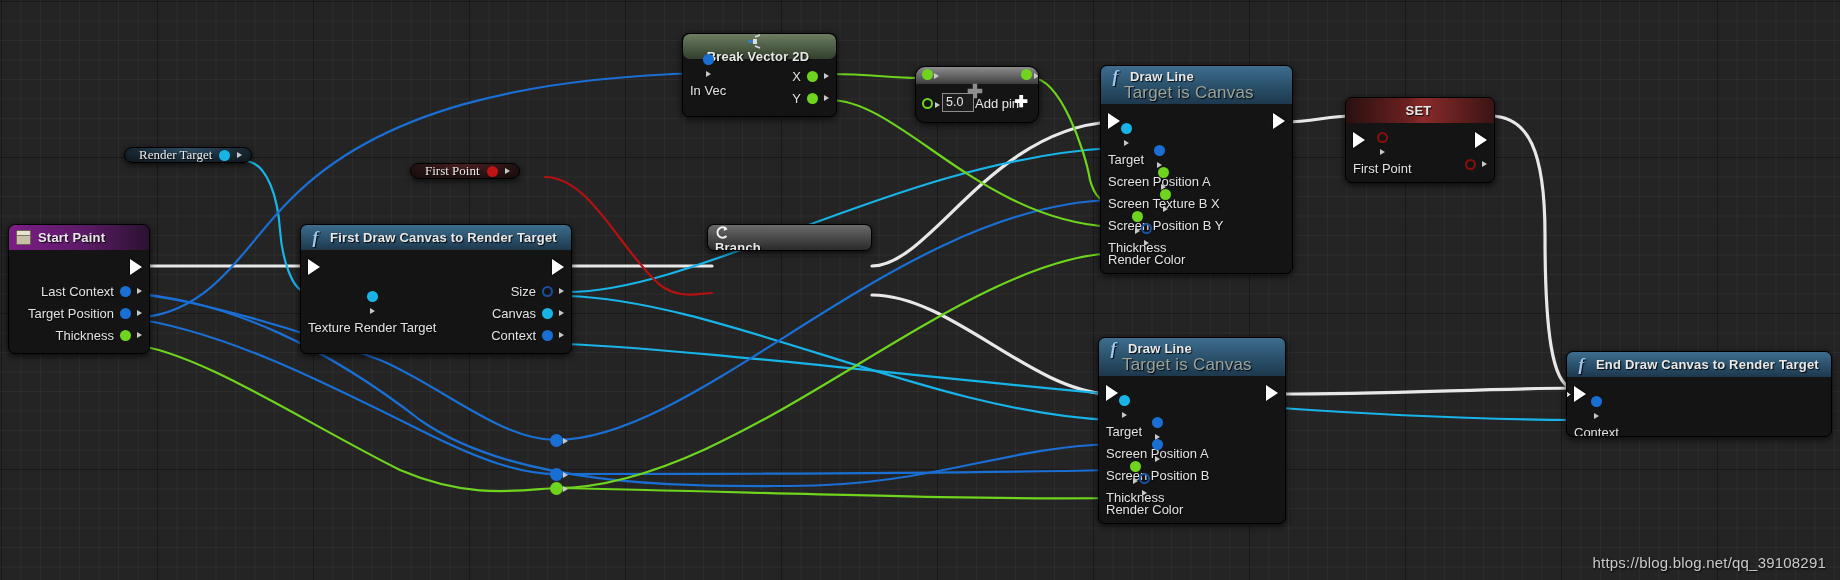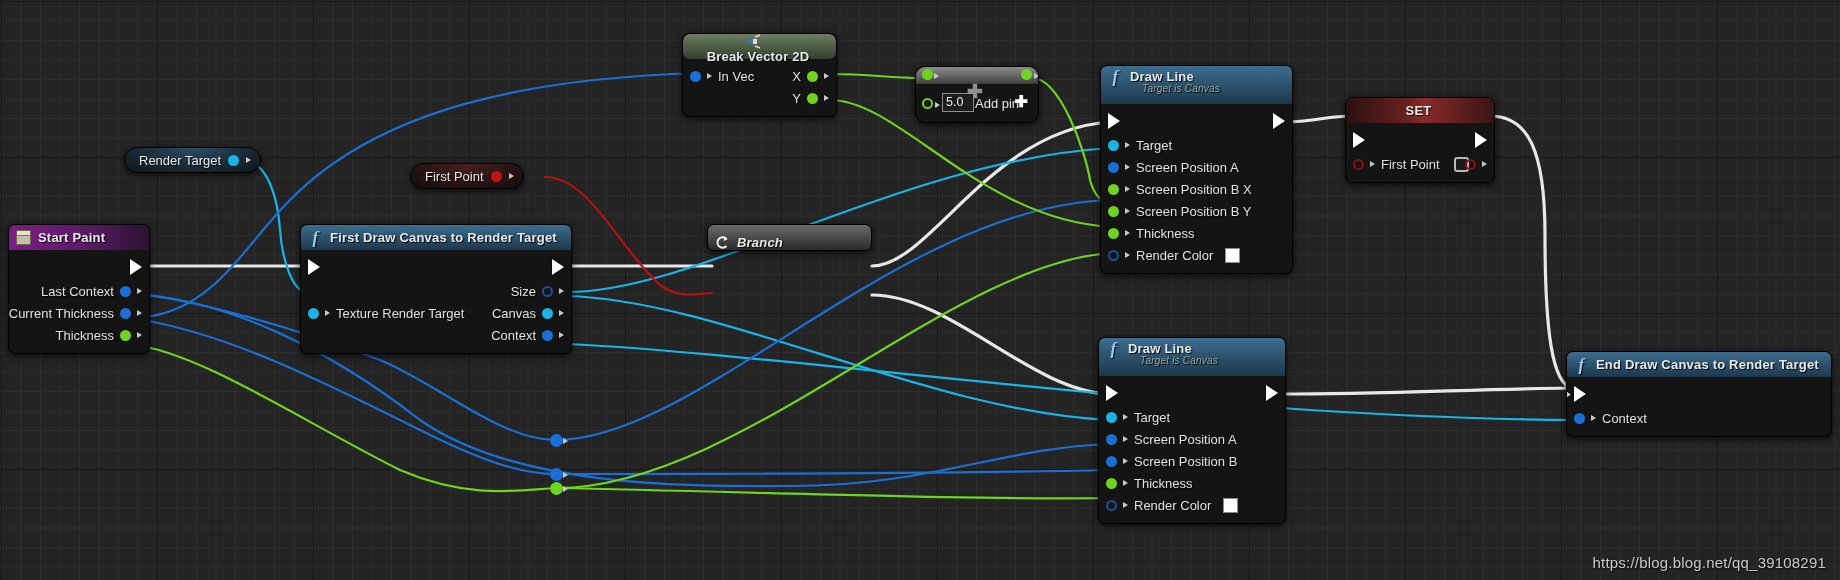--- a/index.html
+++ b/index.html
@@ -42,46 +42,45 @@
     align-items: center;
     padding: 0 10px 0 7px;
     font-size: 13px;
     font-weight: bold;
     letter-spacing: .2px;
     text-shadow: 1px 1px 1px rgba(0,0,0,.9);
     white-space: nowrap;
   }
   .node-head.tall { height: 38px; align-items: flex-start; padding-top: 3px; flex-direction: column; }
   .node-sub {
-    font-size: 10px;
+    font-size: 17px;
     font-weight: normal;
-    font-style: italic;
     color: #9aa39a;
-    margin-left: 34px;
+    margin-left: 16px;
     margin-top: -1px;
     text-shadow: 1px 1px 1px rgba(0,0,0,.9);
   }
   .hd-fn   { background: linear-gradient(to bottom, #3e6d8e 0%, #2d5570 45%, #1d384d 100%); }
   .hd-event{ background: linear-gradient(to right, #7c1d86 0%, #5a1a66 55%, #2a1230 100%); }
   .hd-pure { background: linear-gradient(to bottom, #6d7e63 0%, #4f5f48 48%, #32402d 100%); }
   .hd-flow { background: linear-gradient(to bottom, #6b6b6b 0%, #4a4a4a 50%, #2a2a2a 100%); }
   .hd-set  { background: linear-gradient(to right, #2a1010 0%, #6b2020 42%, #8a2a2a 52%, #3a1414 100%); justify-content:center; }
   .node-body { position: relative; padding: 4px 0 7px 0; }
 
   .title-icon { width: 15px; height: 15px; margin-right: 7px; flex: 0 0 auto; position: relative; }
   .ico-fn { font-family: "Liberation Serif", serif; font-style: italic; font-weight: bold;
             font-size: 17px; color: #9ecbf0; line-height: 15px; text-align: center; }
   .ico-event { background: linear-gradient(to bottom,#e8e2d2 0 32%, #c8bfa8 32% 100%); border:1px solid #6e6550; border-radius:1px; }
   .ico-event:after{ content:""; position:absolute; left:0; right:0; top:4px; height:1px; background:#7d7460; }
   .ico-break svg, .ico-branch svg { display:block; }
 
   
   .row { position: relative; height: 22px; display: flex; align-items: center; }
   .row.exec { height: 26px; }
-  .pin-in  { position: absolute; left: 7px; display: flex; align-items: center; gap: 6px; }
+  .pin-in  { position: absolute; left: 7px; display: flex; align-items: center; gap: 6px; flex-direction: column; }
   .pin-out { position: absolute; right: 7px; display: flex; align-items: center; gap: 6px; flex-direction: row-reverse; }
   .pin-label { font-size: 13px; color: #e2e2e2; white-space: nowrap; text-shadow: 1px 1px 1px rgba(0,0,0,.8); }
 
   
   .dot { width: 11px; height: 11px; border-radius: 50%; flex: 0 0 auto; position: relative; }
   .dot.hollow { background: transparent !important; border: 2px solid; }
   .dot.c-blue    { background: #1a6fd4; }
   .dot.c-cyan    { background: #18b4e8; }
   .dot.c-green   { background: #6ed41e; }
   .dot.c-red     { background: #c01313; }
@@ -96,26 +95,27 @@
              border-left: 12px solid #fff; flex: 0 0 auto; filter: drop-shadow(0 0 1px #000); }
   .exec-outline { width: 13px; height: 17px; position: relative; flex:0 0 auto; }
   .exec-outline svg { display:block; }
 
   .colorswatch { width: 15px; height: 15px; background: #fff; border: 1px solid #8a8a8a; margin-left: 6px; }
   .checkbox { width: 15px; height: 15px; border: 2px solid #b9b9b9; border-radius: 3px;
               background: #1b1b1b; margin-left: 8px; }
 
   
   .getter {
-    position: absolute; height: 26px; border-radius: 13px;
+    position: absolute; height: 16px; border-radius: 13px;
     border: 1px solid #000; display: flex; align-items: center;
     padding: 0 9px 0 14px; gap: 7px;
     box-shadow: 0 2px 6px rgba(0,0,0,.7);
     font-size: 13px; color: #eaeaea; white-space: nowrap;
     text-shadow: 1px 1px 1px rgba(0,0,0,.85);
+    font-family: Liberation Serif, serif;
   }
   .getter.g-cyan { background: radial-gradient(ellipse at 50% 0%, #2c4f66 0%, #1a2b38 55%, #101518 100%); }
   .getter.g-red  { background: radial-gradient(ellipse at 50% 0%, #4a1f1f 0%, #2a1414 55%, #140c0c 100%); }
 
   
   .mathnode {
     position: absolute; border-radius: 10px; border: 1px solid #000;
     background: #141414; box-shadow: 0 2px 7px rgba(0,0,0,.75); overflow: hidden;
   }
   .mathnode .mhead { height: 17px; background: linear-gradient(to bottom,#8c8c8c,#5f5f5f 60%,#3b3b3b); }
@@ -208,21 +208,21 @@
         <span class="pin-out">
           <span class="arrow-nub nub-r"></span>
           <span class="dot c-blue"></span>
           <span class="pin-label">Last Context</span>
         </span>
       </div>
       <div class="row">
         <span class="pin-out">
           <span class="arrow-nub nub-r"></span>
           <span class="dot c-blue"></span>
-          <span class="pin-label">Current Thickness</span>
+          <span class="pin-label">Target Position</span>
         </span>
       </div>
       <div class="row">
         <span class="pin-out">
           <span class="arrow-nub nub-r"></span>
           <span class="dot c-green"></span>
           <span class="pin-label">Thickness</span>
         </span>
       </div>
     </div>
@@ -327,21 +327,21 @@
       <span class="dot c-green" style="position:absolute;right:6px;top:-15px;"></span>
       <span class="arrow-nub nub-r" style="position:absolute;right:-1px;top:-11px;"></span>
       <span class="addplus-big">✚</span>
       <span class="numfield">5.0</span>
       <span class="addpin-label">Add pin</span>
       <span class="addplus-sm">✚</span>
     </div>
   </div>
 
   <div class="node" style="left:707px; top:224px; width:165px;">
-    <div class="node-head hd-flow" style="flex-direction:row;align-items:flex-end;font-style:italic;">
+    <div class="node-head hd-flow" style="flex-direction:column;align-items:flex-start;">
       <span class="title-icon ico-branch">
         <svg width="15" height="15" viewBox="0 0 15 15">
           <path d="M11.5,4 A5.2,5.2 0 1 0 11.5,11" stroke="#f2f2f2" stroke-width="1.9" fill="none"></path>
           <path d="M9,1.5 L12.6,4.2 L8.8,6" fill="#f2f2f2"></path>
         </svg>
       </span>
       <span>Branch</span>
     </div>
   </div>
 
@@ -373,21 +373,21 @@
         <span class="pin-in">
           <span class="dot c-blue"></span>
           <span class="arrow-nub nub-r"></span>
           <span class="pin-label">Screen Position A</span>
         </span>
       </div>
       <div class="row">
         <span class="pin-in">
           <span class="dot c-green"></span>
           <span class="arrow-nub nub-r"></span>
-          <span class="pin-label">Screen Position B X</span>
+          <span class="pin-label">Screen Texture B X</span>
         </span>
       </div>
       <div class="row">
         <span class="pin-in">
           <span class="dot c-green"></span>
           <span class="arrow-nub nub-r"></span>
           <span class="pin-label">Screen Position B Y</span>
         </span>
       </div>
       <div class="row">

